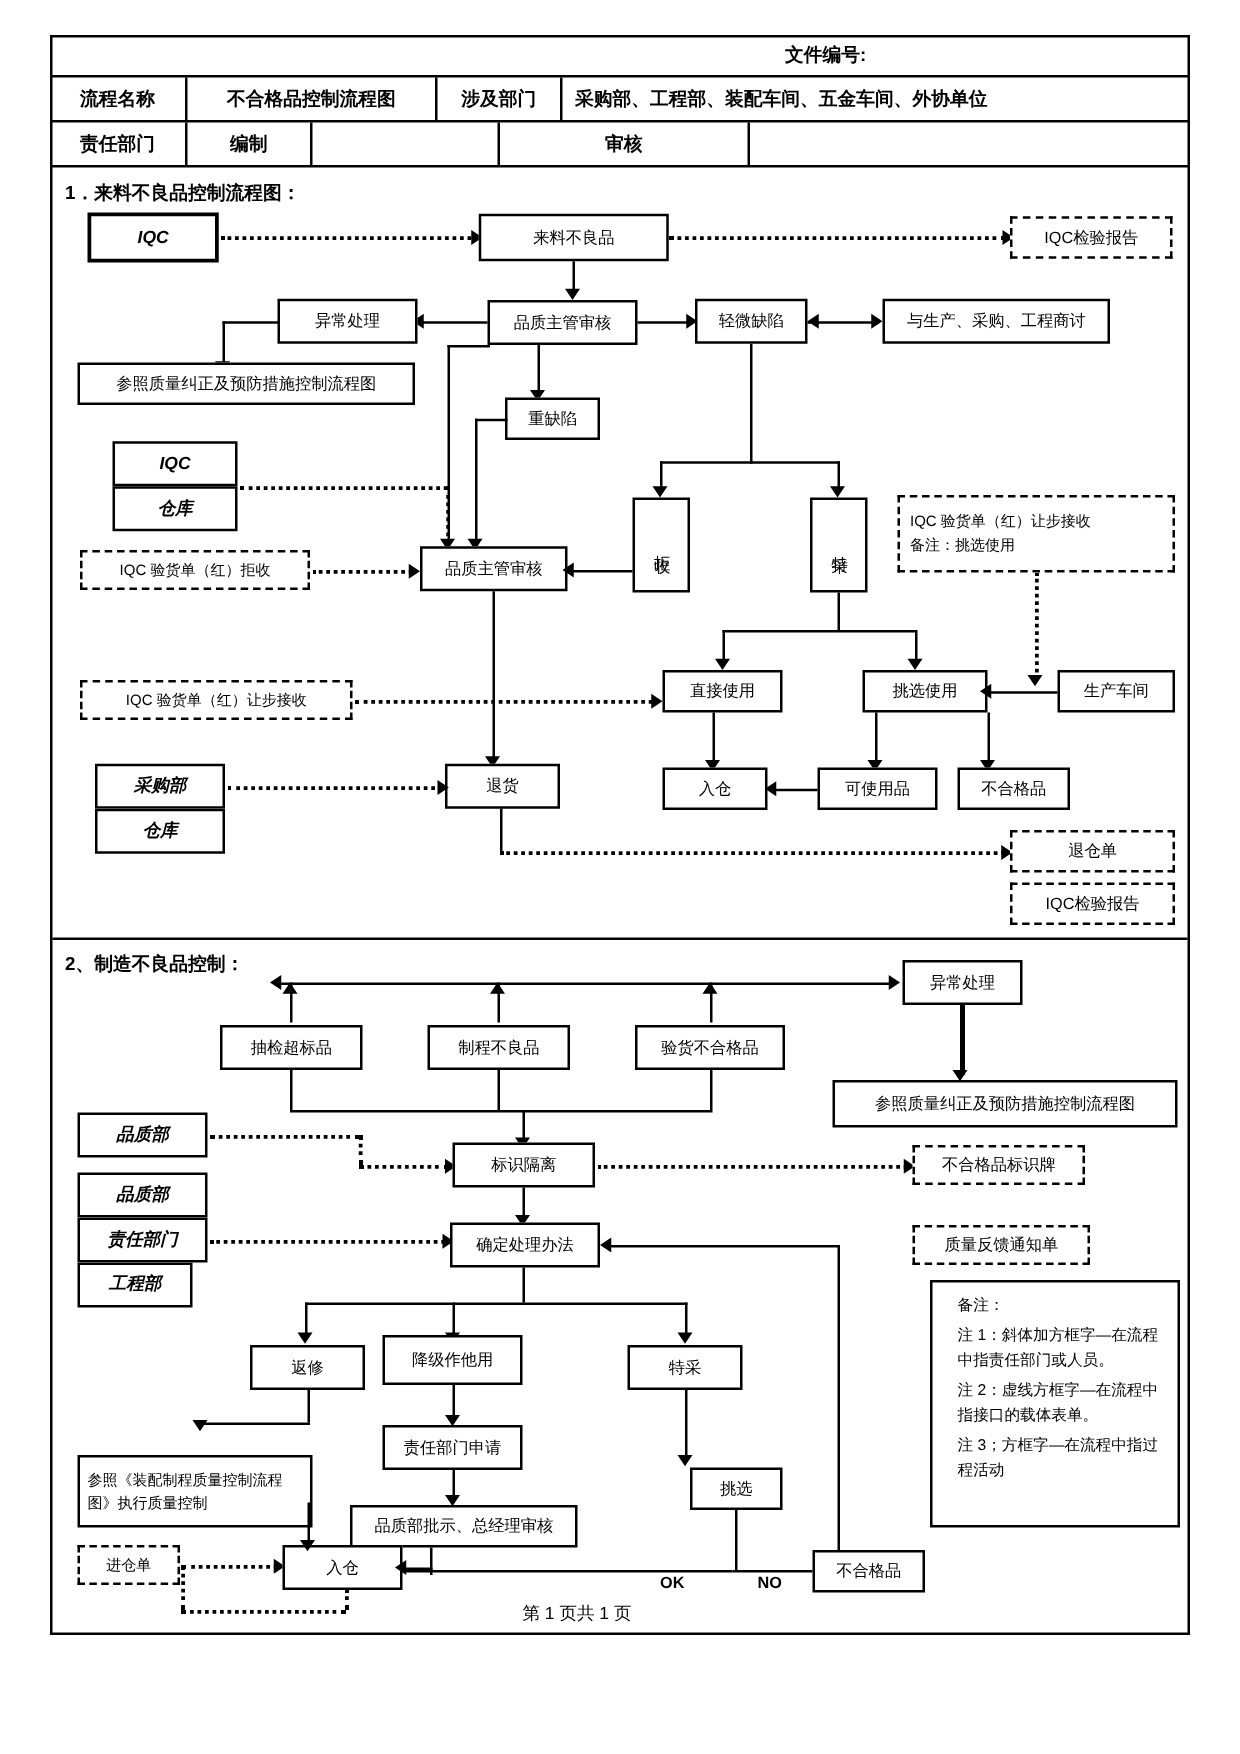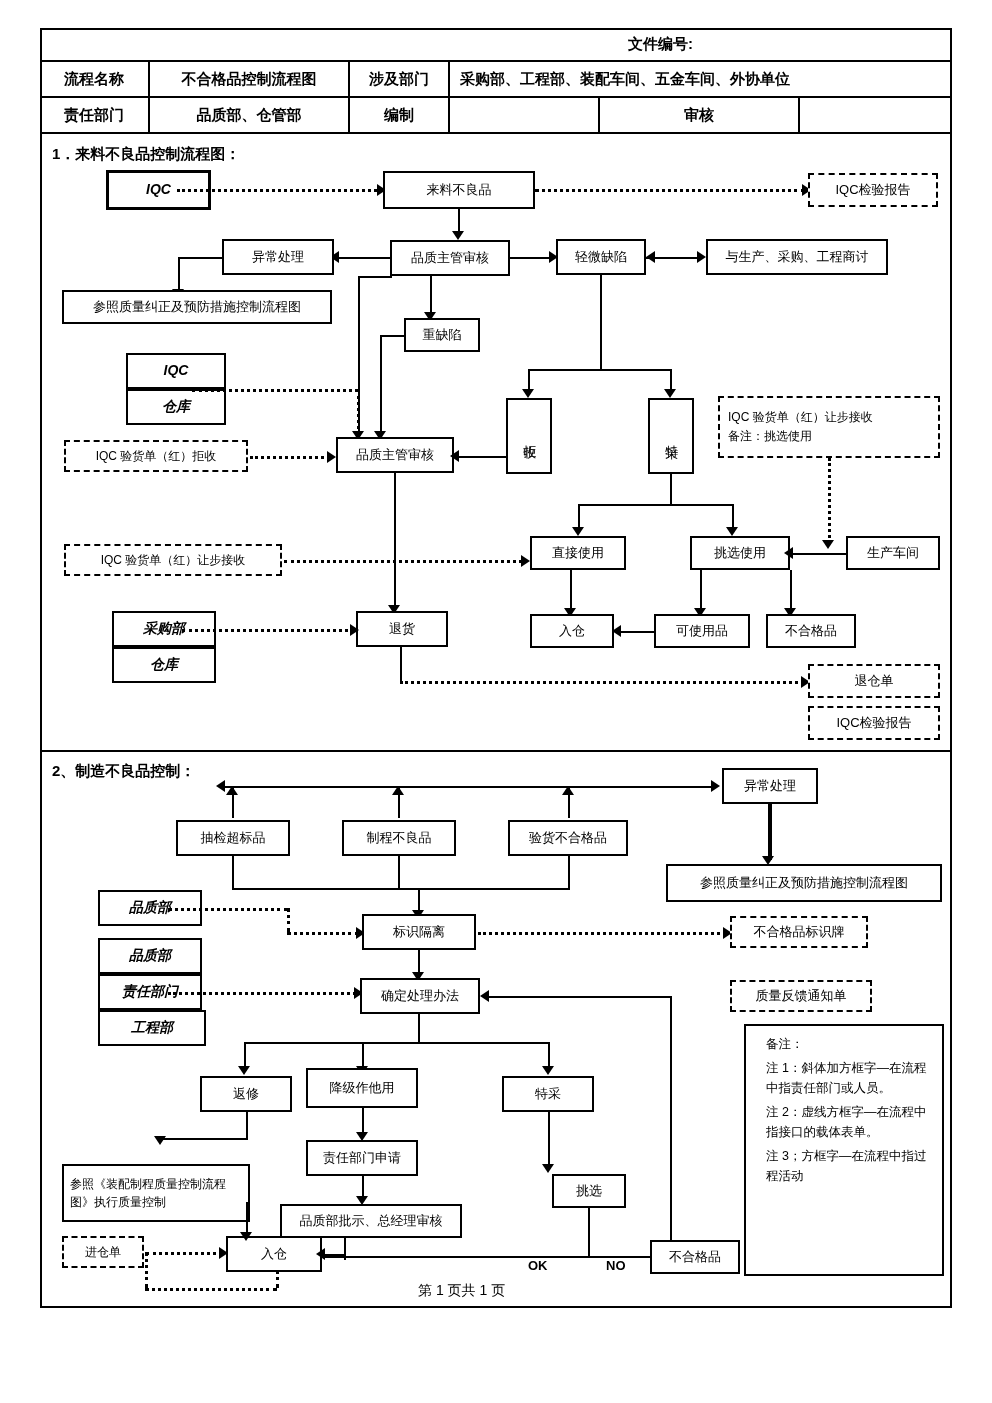--- a/index.html
+++ b/index.html
@@ -14,21 +14,21 @@
   .hdr .r0 .cell{height:32px;justify-content:flex-start;padding-left:8px;}
   .sect-title{position:absolute;font-size:15px;font-weight:bold;color:#000;text-align:center;}
   .divider{position:absolute;left:42px;width:908px;height:0;border-top:2px solid #000;}
 
   
   .node{position:absolute;box-sizing:border-box;border:2px solid #000;background:#fff;
         display:flex;align-items:center;justify-content:center;text-align:center;
         font-size:13px;color:#000;line-height:1.25;padding:2px 3px;}
   .node.thick{border-width:3px;}
   .node.dashed{border-style:dashed;border-width:2px;}
-  .node.italic{font-style:italic;font-weight:bold;font-size:14px;margin-left:36px;}
+  .node.italic{font-style:italic;font-weight:bold;font-size:14px;}
   .node.vert{writing-mode:vertical-rl;text-orientation:upright;letter-spacing:2px;}
   .node.left{justify-content:flex-start;text-align:left;padding-left:6px;margin-top:20px;}
   .node.small{font-size:12px;}
   .node.note{font-size:12.5px;line-height:1.6;align-items:flex-start;justify-content:flex-start;text-align:left;padding:8px 10px;}
 
   
   .ln{position:absolute;background:#000;}
   .lnh{height:2px;}
   .lnv{width:2px;}
   .dot-h{position:absolute;height:0;border-top:3px dotted #000;}
@@ -54,21 +54,20 @@
       <div class="cell last" style="width:330px;justify-content:flex-start;">文件编号:</div>
     </div>
     <div class="row">
       <div class="cell" style="width:110px;">流程名称</div>
       <div class="cell" style="width:200px;">不合格品控制流程图</div>
       <div class="cell" style="width:100px;">涉及部门</div>
       <div class="cell last" style="width:502px;justify-content:flex-start;padding-left:10px;font-weight:bold;">采购部、工程部、装配车间、五金车间、外协单位</div>
     </div>
     <div class="row">
       <div class="cell" style="width:110px;">责任部门</div>
-      <div class="cell" style="width:200px;">品质部、仓管部</div>
       <div class="cell" style="width:100px;">编制</div>
       <div class="cell" style="width:150px;"></div>
       <div class="cell" style="width:200px;">审核</div>
       <div class="cell last" style="width:152px;"></div>
     </div>
   </div>
 
   <div class="sect-title" style="left:52px;top:145px;">1．来料不良品控制流程图：</div>
 
   <div class="node thick italic" style="left:70px;top:170px;width:105px;height:40px;">IQC</div>
@@ -235,21 +234,21 @@
 
   <div class="dot-h" style="left:478px;top:932px;width:248px;"></div>
   <div class="arrow ar-right" style="left:723px;top:927px;"></div>
   <div class="node dashed" style="left:730px;top:916px;width:138px;height:32px;">不合格品标识牌</div>
 
   <div class="ln lnv" style="left:418px;top:950px;height:26px;"></div>
   <div class="arrow ar-down" style="left:412px;top:972px;"></div>
 
   <div class="node italic" style="left:62px;top:938px;width:104px;height:36px;">品质部</div>
   <div class="node italic" style="left:62px;top:974px;width:104px;height:36px;">责任部门</div>
-  <div class="node italic" style="left:62px;top:1010px;width:108px;height:36px;font-family:Liberation Serif, serif;">工程部</div>
+  <div class="node italic" style="left:62px;top:1010px;width:92px;height:36px;font-family:Liberation Serif, serif;">工程部</div>
   <div class="dot-h" style="left:168px;top:992px;width:188px;"></div>
   <div class="arrow ar-right" style="left:354px;top:987px;"></div>
 
   <div class="node" style="left:360px;top:978px;width:120px;height:36px;">确定处理办法</div>
 
   <div class="node dashed" style="left:730px;top:980px;width:142px;height:32px;text-align:center;">质量反馈通知单</div>
 
   <div class="ln lnh" style="left:486px;top:996px;width:186px;"></div>
   <div class="arrow ar-left" style="left:480px;top:990px;"></div>
   <div class="ln lnv" style="left:670px;top:996px;height:262px;"></div>
@@ -297,21 +296,21 @@
   <div class="arrow ar-down" style="left:240px;top:1232px;"></div>
   <div class="ln lnv" style="left:344px;top:1238px;height:22px;"></div>
   <div class="ln lnh" style="left:322px;top:1254px;width:24px;"></div>
   <div class="arrow ar-left" style="left:316px;top:1248px;"></div>
 
   <div class="ln lnh" style="left:322px;top:1256px;width:264px;"></div>
   <div class="lbl" style="left:528px;top:1258px;">OK</div>
   <div class="lbl" style="left:606px;top:1258px;">NO</div>
   <div class="node" style="left:650px;top:1240px;width:90px;height:34px;">不合格品</div>
 
-  <div class="node note" style="left:744px;top:1024px;width:200px;height:252px;flex-direction:column;padding-left:20px;">
+  <div class="node note" style="left:744px;top:1024px;width:200px;height:198px;flex-direction:column;padding-left:20px;">
     <div>备注：</div>
     <div style="margin-top:4px;">注 1：斜体加方框字—在流程中指责任部门或人员。</div>
     <div style="margin-top:4px;">注 2：虚线方框字—在流程中指接口的载体表单。</div>
     <div style="margin-top:4px;">注 3；方框字—在流程中指过程活动</div>
   </div>
 
   <div class="footer" style="left:418px;top:1282px;">第 1 页共 1 页</div>
 
 </div>
 

